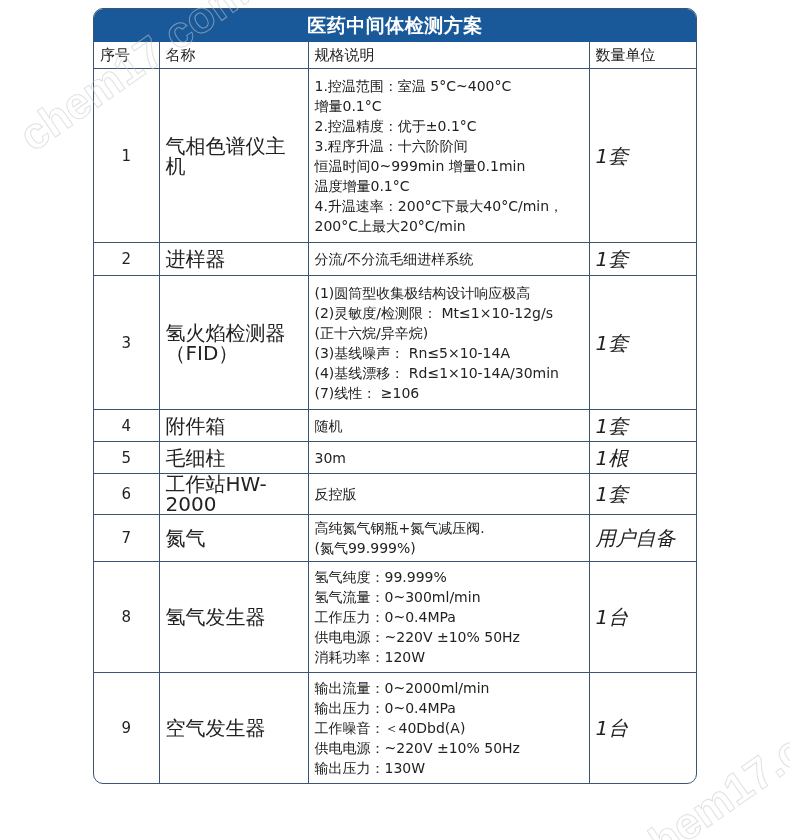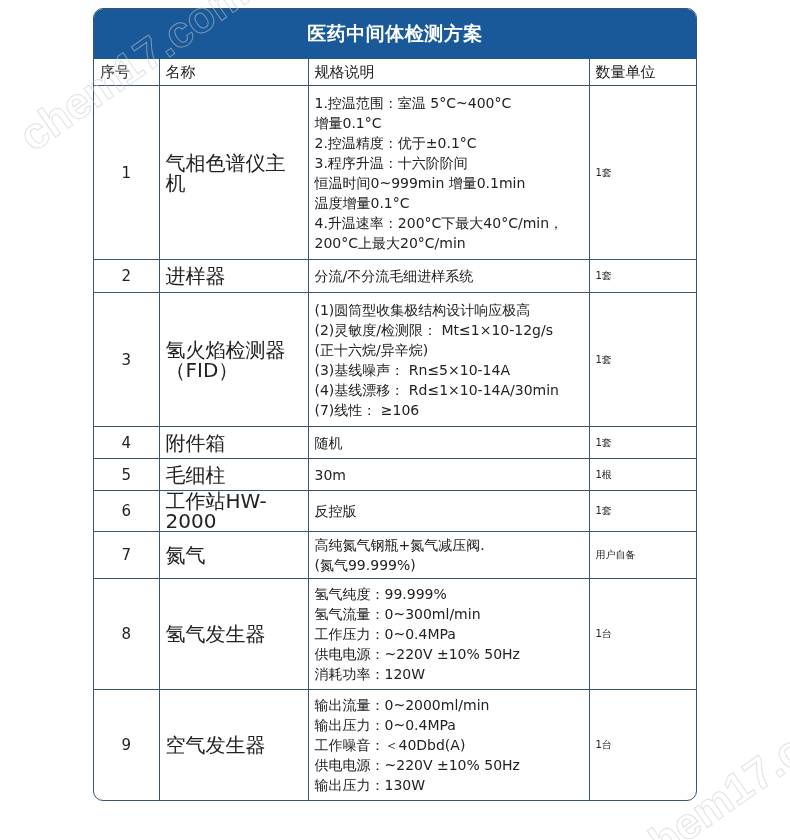--- a/index.html
+++ b/index.html
@@ -28,21 +28,21 @@
     position: absolute;
     left: 93px; top: 8px;
     width: 604px;
     border: 1.5px solid #3b5471;
     border-radius: 10px;
     overflow: hidden;
     background: #ffffff;
     box-sizing: border-box;
   }
   .title-bar {
-    height: 50px;
+    height: 33px;
     background: #19599a;
     color: #ffffff;
     font-size: 19px;
     font-weight: bold;
     display: flex; align-items: center; justify-content: center;
     letter-spacing: 0.5px;
   }
   table {
     width: 100%;
     border-collapse: collapse;
@@ -61,21 +61,21 @@
     text-align: left;
     font-weight: normal;
   }
   tr:first-child th { border-top: none; }
   tr th:first-child, tr td:first-child { border-left: none; margin-left: 14px; }
   tr th:last-child, tr td:last-child { border-right: none; }
   tbody tr:last-child td { border-bottom: none; }
   thead th { height: 26px; font-size: 15px; }
   td.idx { text-align: center; font-size: 15px; }
   td.name { font-size: 20px; }
-  td.unit { font-size: 10px; }
+  td.unit { font-size: 20px; font-style: italic; }
   td.spec { padding-top: 2px; padding-bottom: 2px; margin-top: 21px; }
   .spec-line { display: block; white-space: nowrap; }
 </style>
 </head>
 <body>
 
 <div class="watermark wm1">chem17.com</div>
 <div class="watermark wm2">chem17.com</div>
 
 <div class="table-wrap">

